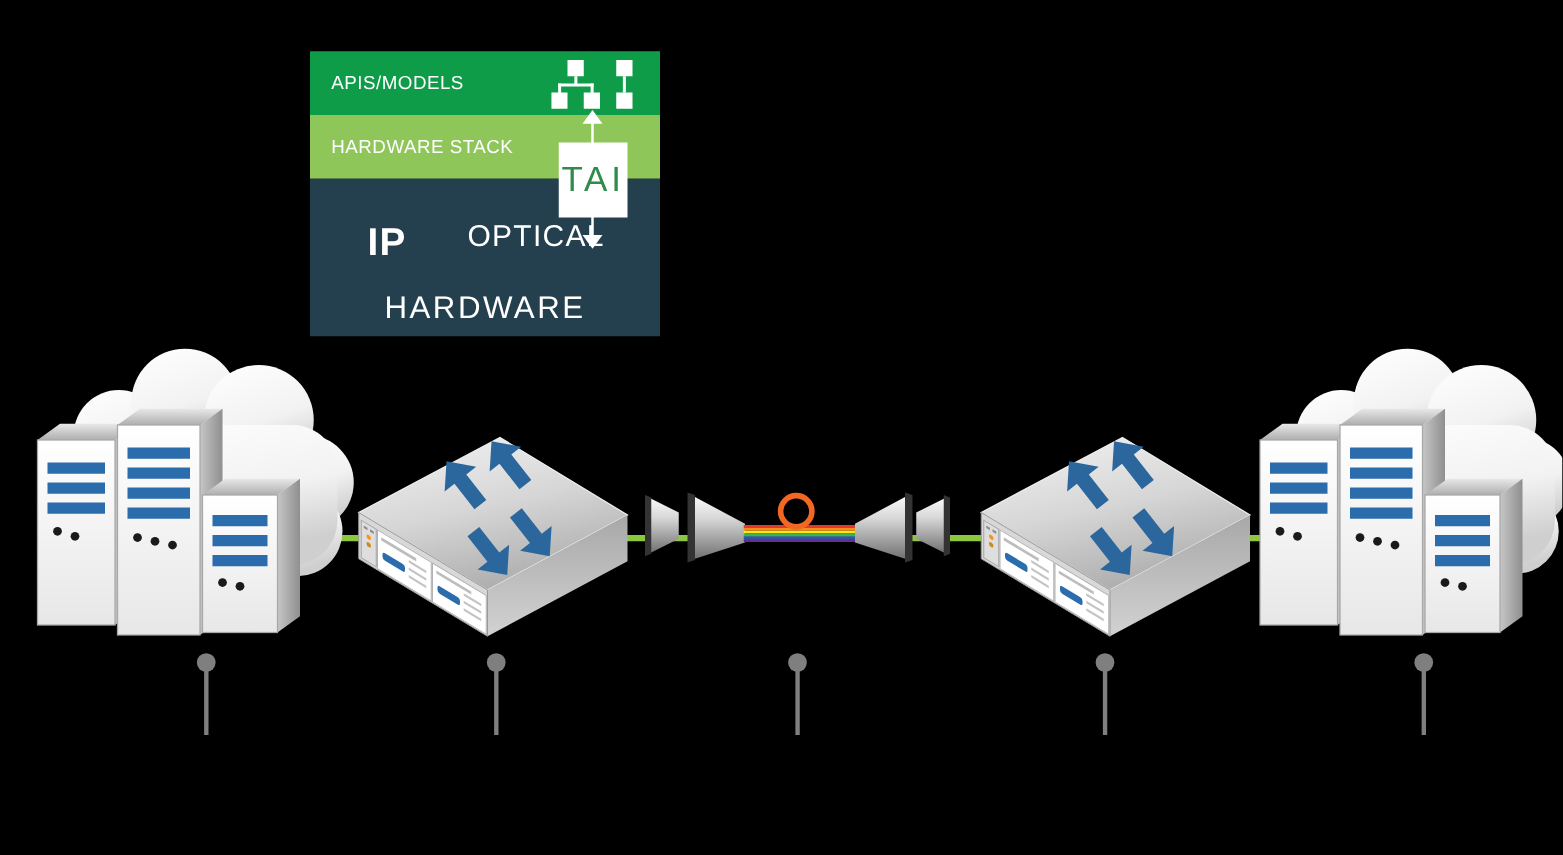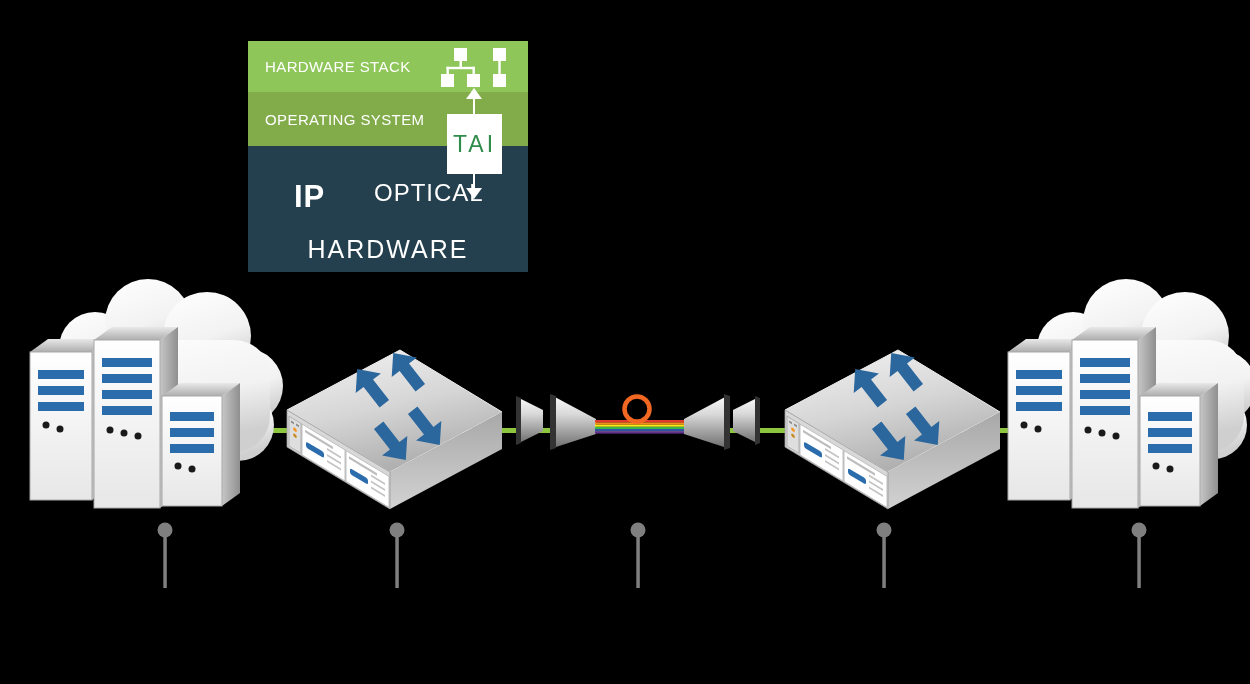--- a/index.html
+++ b/index.html
@@ -21,21 +21,21 @@
   
   #hier-icon{position:absolute;left:441px;top:47px;}
   
   #tai-line{position:absolute;left:473px;top:93px;width:2px;height:99px;background:#fff;}
   #tai-arrow-up{position:absolute;left:466px;top:88px;width:0;height:0;
     border-left:8px solid transparent;border-right:8px solid transparent;border-bottom:11px solid #fff;}
   #tai-arrow-down{position:absolute;left:466px;top:188px;width:0;height:0;
     border-left:8px solid transparent;border-right:8px solid transparent;border-top:11px solid #fff;}
   #tai-box{position:absolute;left:447px;top:114px;width:55px;height:60px;background:#fff;
     display:flex;align-items:center;justify-content:center;
-    color:var(--tai-green,#2f8c4c);font-size:23px;letter-spacing:3px;}
+    color:var(--tai-green,#2f8c4c);font-size:28px;letter-spacing:3px;}
   
   .stripe{fill:var(--server-stripe-blue,#2b6cad);}
   .arrow{fill:var(--arrow-blue,#2b679d);}
   .pin{fill:var(--pin-gray,#7f7f7f);}
   .connector{fill:var(--connector-green,#8dc63f);}
   .coil{stroke:var(--fiber-coil-orange,#f26722);stroke-width:4.5;fill:none;}
   .dot{fill:#1a1a1a;}
 </style>
 </head>
 <body>
@@ -292,25 +292,25 @@
           <circle cx="884" cy="530" r="7.5" class="pin"></circle>
       </g>
       <g>
         <rect x="1137.3" y="536" width="3.5" height="52" class="pin"></rect>
           <circle cx="1139" cy="530" r="7.5" class="pin"></circle>
       </g>
     </g>
   </svg>
 
   <div id="stack">
+    <div class="band band-apis">
+      <span>APIS/MODELS</span>
+    </div>
     <div class="band band-protocol">
       <span>HARDWARE STACK</span>
-    </div>
-    <div class="band band-os">
-      <span>OPERATING SYSTEM</span>
     </div>
     <div class="band-hw">
       <span class="hw-ip">IP</span>
       <span class="hw-optical">OPTICAL</span>
       <span class="hw-label">HARDWARE</span>
     </div>
   </div>
 
   <svg id="hier-icon" width="66" height="41" viewBox="0 0 66 41">
     <g fill="#ffffff" stroke="none">

